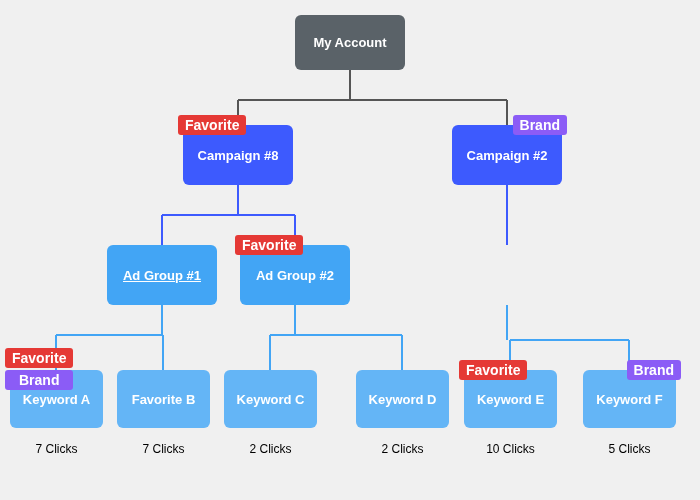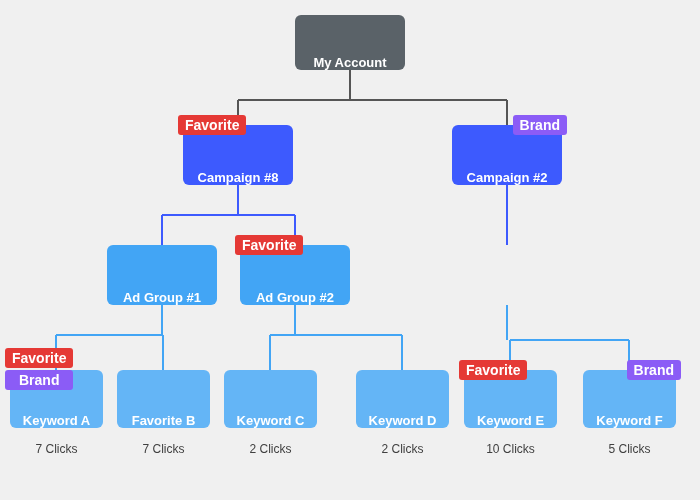--- a/index.html
+++ b/index.html
@@ -26,21 +26,21 @@
       width: 700px;
       height: 500px;
       pointer-events: none;
     }
 
     
     .node {
       position: absolute;
       border-radius: 6px;
       display: flex;
-      align-items: flex-end;
+      align-items: center;
       justify-content: center;
       text-align: center;
       font-size: 13px;
       font-weight: bold;
       color: white;
       overflow: visible;
     }
 
     .node-account {
       background: #5a6268;
@@ -68,20 +68,21 @@
 
     .node-adgroup {
       background: #42a5f5;
       width: 110px;
       height: 60px;
     }
 
     .node-adgroup1 {
       left: 107px;
       top: 245px;
+      text-decoration: underline;
     }
 
     .node-adgroup2 {
       left: 240px;
       top: 245px;
     }
 
     .node-adgroup3 {
       left: 452px;
       top: 245px;
@@ -119,21 +120,21 @@
     .badge-top-right { right: -5px; }
 
     
     .click-label {
       position: absolute;
       bottom: -28px;
       left: 0;
       width: 100%;
       text-align: center;
       font-size: 12px;
-      color: #404040;
+      color: #000000;
       font-weight: normal;
     }
   </style>
 </head>
 <body>
 
 <div class="tree-container">
 
   <svg class="lines-svg">
 

